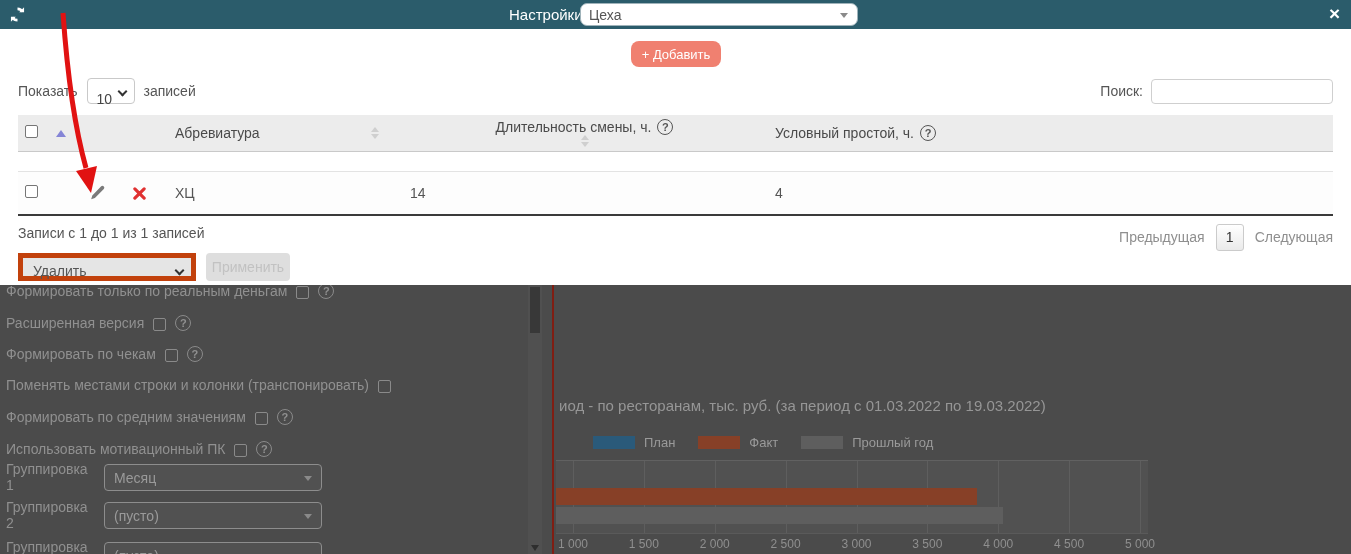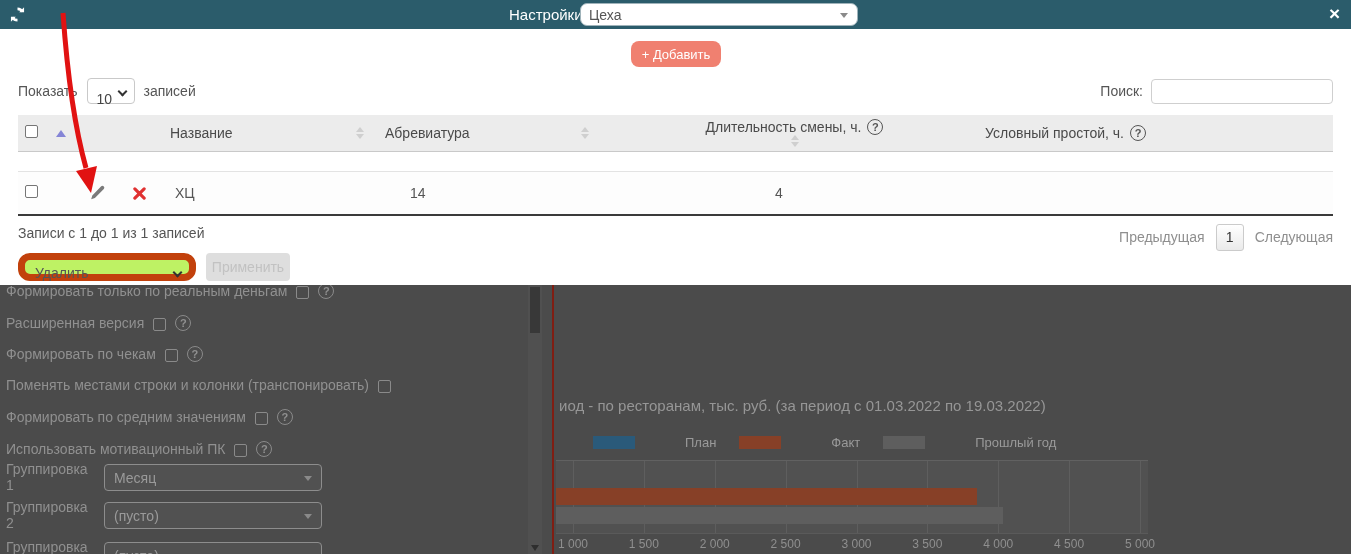--- a/index.html
+++ b/index.html
@@ -69,22 +69,22 @@
 
   .info { position:absolute; left:18px; top:196px; font-size:14px; color:#555; }
   .pager { position:absolute; right:18px; top:194px; height:28px;
     display:flex; align-items:center; gap:11px; font-size:14px; color:#8f8f8f; }
   .page-box { width:28px; height:27px; border:1px solid #cbcbcb; border-radius:3px;
     background:linear-gradient(#ffffff,#eaeaea); color:#333; display:flex;
     align-items:center; justify-content:center; cursor:pointer; }
   .pager span { cursor:pointer; }
 
   .bulk { position:absolute; left:18px; top:224px; display:flex; gap:10px; }
-  .bulk-select { position:relative; width:178px; height:28px; border:7px solid #c2410c;
-    border-radius:12px; background:#bef264; cursor:pointer; }
+  .bulk-select { position:relative; width:178px; height:28px; border:5px solid #c2410c;
+    border-radius:0; background:#e5e5e5; cursor:pointer; }
   .bulk-select .val { position:absolute; left:10px; top:5px; font-size:14px; color:#555; }
   .apply-btn { width:84px; height:28px; background:#dedede; color:#c2c2c2;
     border:none; border-radius:4px; font-size:14px; font-family:inherit; }
 
   
   .bgpage { position:relative; height:269px; background:#4b4b4b; overflow:hidden; }
   .opt { position:absolute; left:6px; height:22px; display:flex; align-items:flex-end;
     gap:9px; font-size:14px; color:#909090; white-space:nowrap; }
   .dcb { display:inline-block; width:13px; height:13px; border:1px solid #8a8a8a;
     border-radius:2px; }
@@ -106,21 +106,21 @@
     border-left:4px solid transparent; border-right:4px solid transparent;
     border-top:6px solid #2e2e2e; }
   .redline { position:absolute; left:552px; top:0; bottom:0; width:2px; background:#801d12; }
 
   .chart-pane { position:absolute; left:556px; right:0; top:0; bottom:0; }
   .chart-title { position:absolute; left:3px; top:112px; font-size:15px; color:#969696;
     white-space:nowrap; }
   .legend { position:absolute; left:37px; top:150px; display:flex; align-items:center;
     gap:9px; font-size:13px; color:#9a9a9a; }
   .legend-swatch { width:42px; height:13px; display:inline-block; }
-  .legend-label { margin-right:14px;margin-left:41px; }
+  .legend-label { margin-right:14px; }
   .plot { position:absolute; left:0; top:175px; width:592px; height:74px;
     background:#515151; border-top:1px solid #616161; border-bottom:1px solid #5a5a5a;
     overflow:hidden; }
   .gridline { position:absolute; top:0; bottom:0; width:1px; background:#5e5e5e; }
   .bar { position:absolute; left:0; height:17px; }
   .xticks { position:absolute; left:0; top:252px; width:592px; height:16px; }
   .xtick { position:absolute; transform:translateX(-50%); font-size:12px; color:#8f8f8f;
     white-space:nowrap; }
 
   
@@ -163,29 +163,20 @@
     <span>Поиск:</span>
     <input value="" style="">
   </div>
 
   <div class="tbl">
     <div class="trow thead">
       <div class="c1"><span class="cb"></span></div>
       <div class="c2">
         <span class="tri-up-blue"></span>
       </div>
-      <div class="c3 hcell">
-        <span class="hlabel">
-            <span>Название</span>
-          </span>
-        <span class="sort-pair">
-            <i class="u"></i>
-            <i class="d"></i>
-          </span>
-      </div>
       <div class="c4 hcell">
         <span class="hlabel">
             <span>Абревиатура</span>
           </span>
         <span class="sort-pair">
             <i class="u"></i>
             <i class="d"></i>
           </span>
       </div>
       <div class="c5 hcell">

